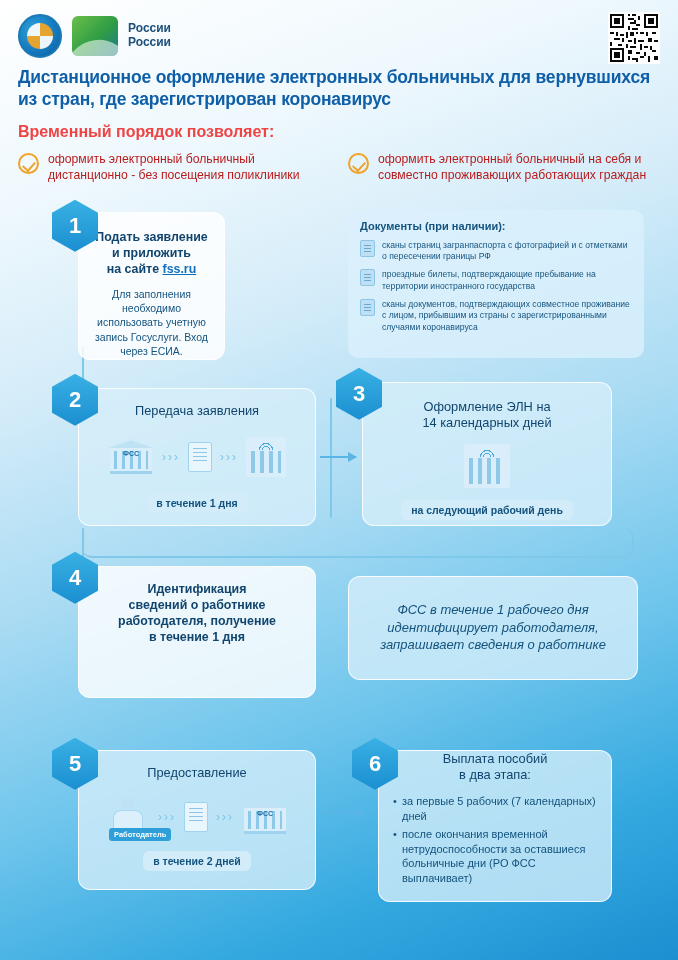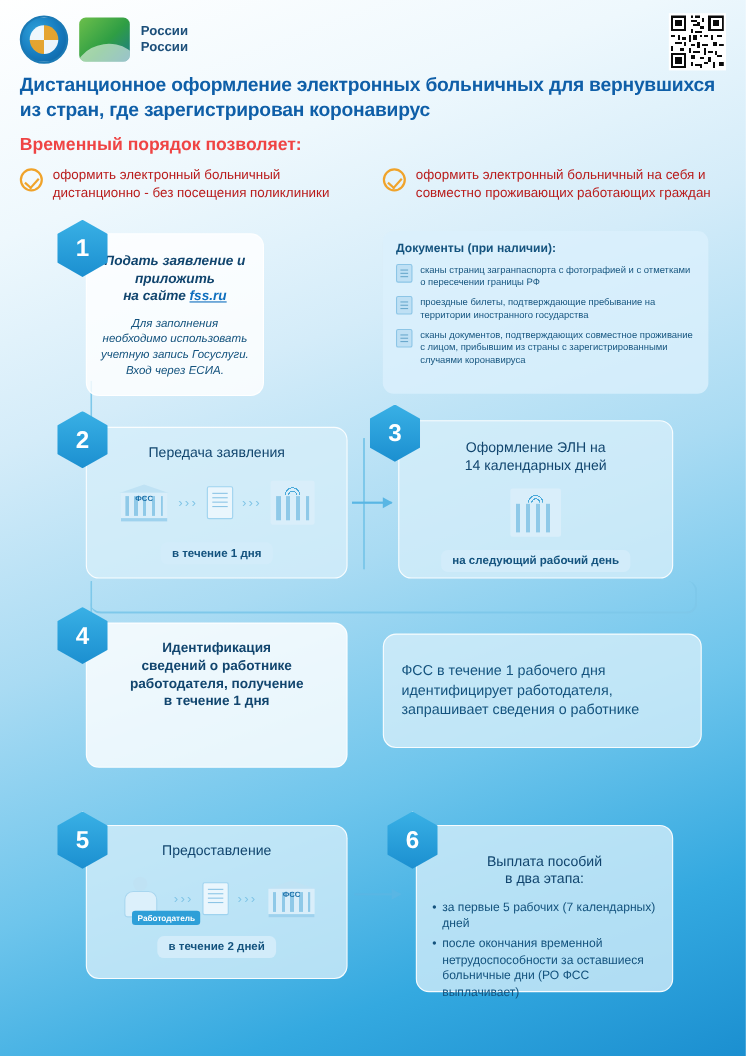--- a/index.html
+++ b/index.html
@@ -101,21 +101,21 @@
     border: 1px solid rgba(255,255,255,.9);
   }
   .card.blue {
     background: rgba(214,238,250,.78);
   }
   .card-title {
     font-size: 12.4px; font-weight: bold; color: #11456e;
     text-align: center; line-height: 1.3;
   }
   .card-sub {
-    font-size: 10.6px; color: #1d5f8c; text-align: left; line-height: 1.35;
+    font-size: 10.6px; color: #1d5f8c; text-align: center; line-height: 1.35; font-style: italic;
   }
   .card-note {
     font-size: 10.5px; color: #14537e; text-align: center; line-height: 1.35;
   }
   .pill {
     position: absolute;
     background: #d2ecfa;
     border-radius: 6px;
     font-size: 10.5px; font-weight: bold; color: #14537e;
     padding: 4px 10px; text-align: center;
@@ -197,21 +197,21 @@
   }
   .doctor .head {
     position: absolute; left: 15px; top: 0; width: 13px; height: 13px;
     border-radius: 50%; background: #bfe2f4;
   }
   .doctor .coat {
     position: absolute; left: 7px; top: 13px; width: 30px; height: 24px;
     background: #dcf0fb; border-radius: 8px 8px 3px 3px; border: 1px solid #a8d6ef;
   }
   .badge-label {
-    position: absolute; bottom: -4px; left: 14px;
+    position: absolute; bottom: -4px; left: 3px;
     background: #2e9fd8; color: #fff; font-size: 7.5px; font-weight: bold;
     padding: 2px 5px; border-radius: 3px;
   }
   ul.bullets { list-style: none; }
   ul.bullets li {
     font-size: 11px; color: #13527d; line-height: 1.35; margin-bottom: 3px;
     padding-left: 9px; position: relative;
   }
   ul.bullets li::before {
     content: "•"; position: absolute; left: 0; color: #13527d;
@@ -304,21 +304,21 @@
   </div>
 </div>
 
 <div class="flow">
 
   <div class="conn" style="left:82px; top:148px; width:0; height:52px; border-width:0 0 0 2px;"></div>
 
   <div class="conn" style="left:330px; top:200px; width:0; height:120px; border-width:0 0 0 2px;"></div>
 
   <div class="hex" style="left:52px; top:2px;">1</div>
-  <div class="card" style="left:78px; top:14px; width:162px; height:148px; padding:16px 12px 10px 12px;font-style:italic;">
+  <div class="card" style="left:78px; top:14px; width:147px; height:148px; padding:16px 12px 10px 12px;">
     <div class="card-title">Подать заявление и приложить</div>
     <div class="card-title">
       <span>на сайте </span><a class="link" href="#">fss.ru</a>
     </div>
     <div class="card-note" style="margin-top:10px;">Для заполнения необходимо использовать учетную запись Госуслуги. Вход через ЕСИА.</div>
   </div>
 
   <div class="docs-box" style="left:348px; top:12px; width:296px; height:148px;">
     <div class="docs-title">Документы (при наличии):</div>
     <div class="doc-row">
@@ -404,21 +404,21 @@
           <div class="cols"></div>
         <div class="lbl">ФСС</div>
       </div>
     </div>
     <div class="pill" style="position:static; margin:14px auto 0; width:fit-content;">в течение 2 дней</div>
   </div>
 
   <div class="arrow-h" style="left:322px; top:614px; width:42px;"></div>
 
   <div class="hex" style="left:352px; top:540px;">6</div>
-  <div class="card blue" style="left:378px; top:552px; width:234px; height:152px; padding:24px 14px;">
+  <div class="card blue" style="left:378px; top:552px; width:234px; height:152px; padding:0 14px;">
     <div class="card-title" style="font-weight:normal; font-size:12.8px;">Выплата пособий</div>
     <div class="card-title" style="font-weight:normal; font-size:12.8px; margin-bottom:10px;">в два этапа:</div>
     <ul class="bullets">
       <li>за первые 5 рабочих (7 календарных) дней</li>
       <li>после окончания временной нетрудоспособности за оставшиеся больничные дни (РО ФСС выплачивает)</li>
     </ul>
   </div>
 </div>
 
 </body></html>

